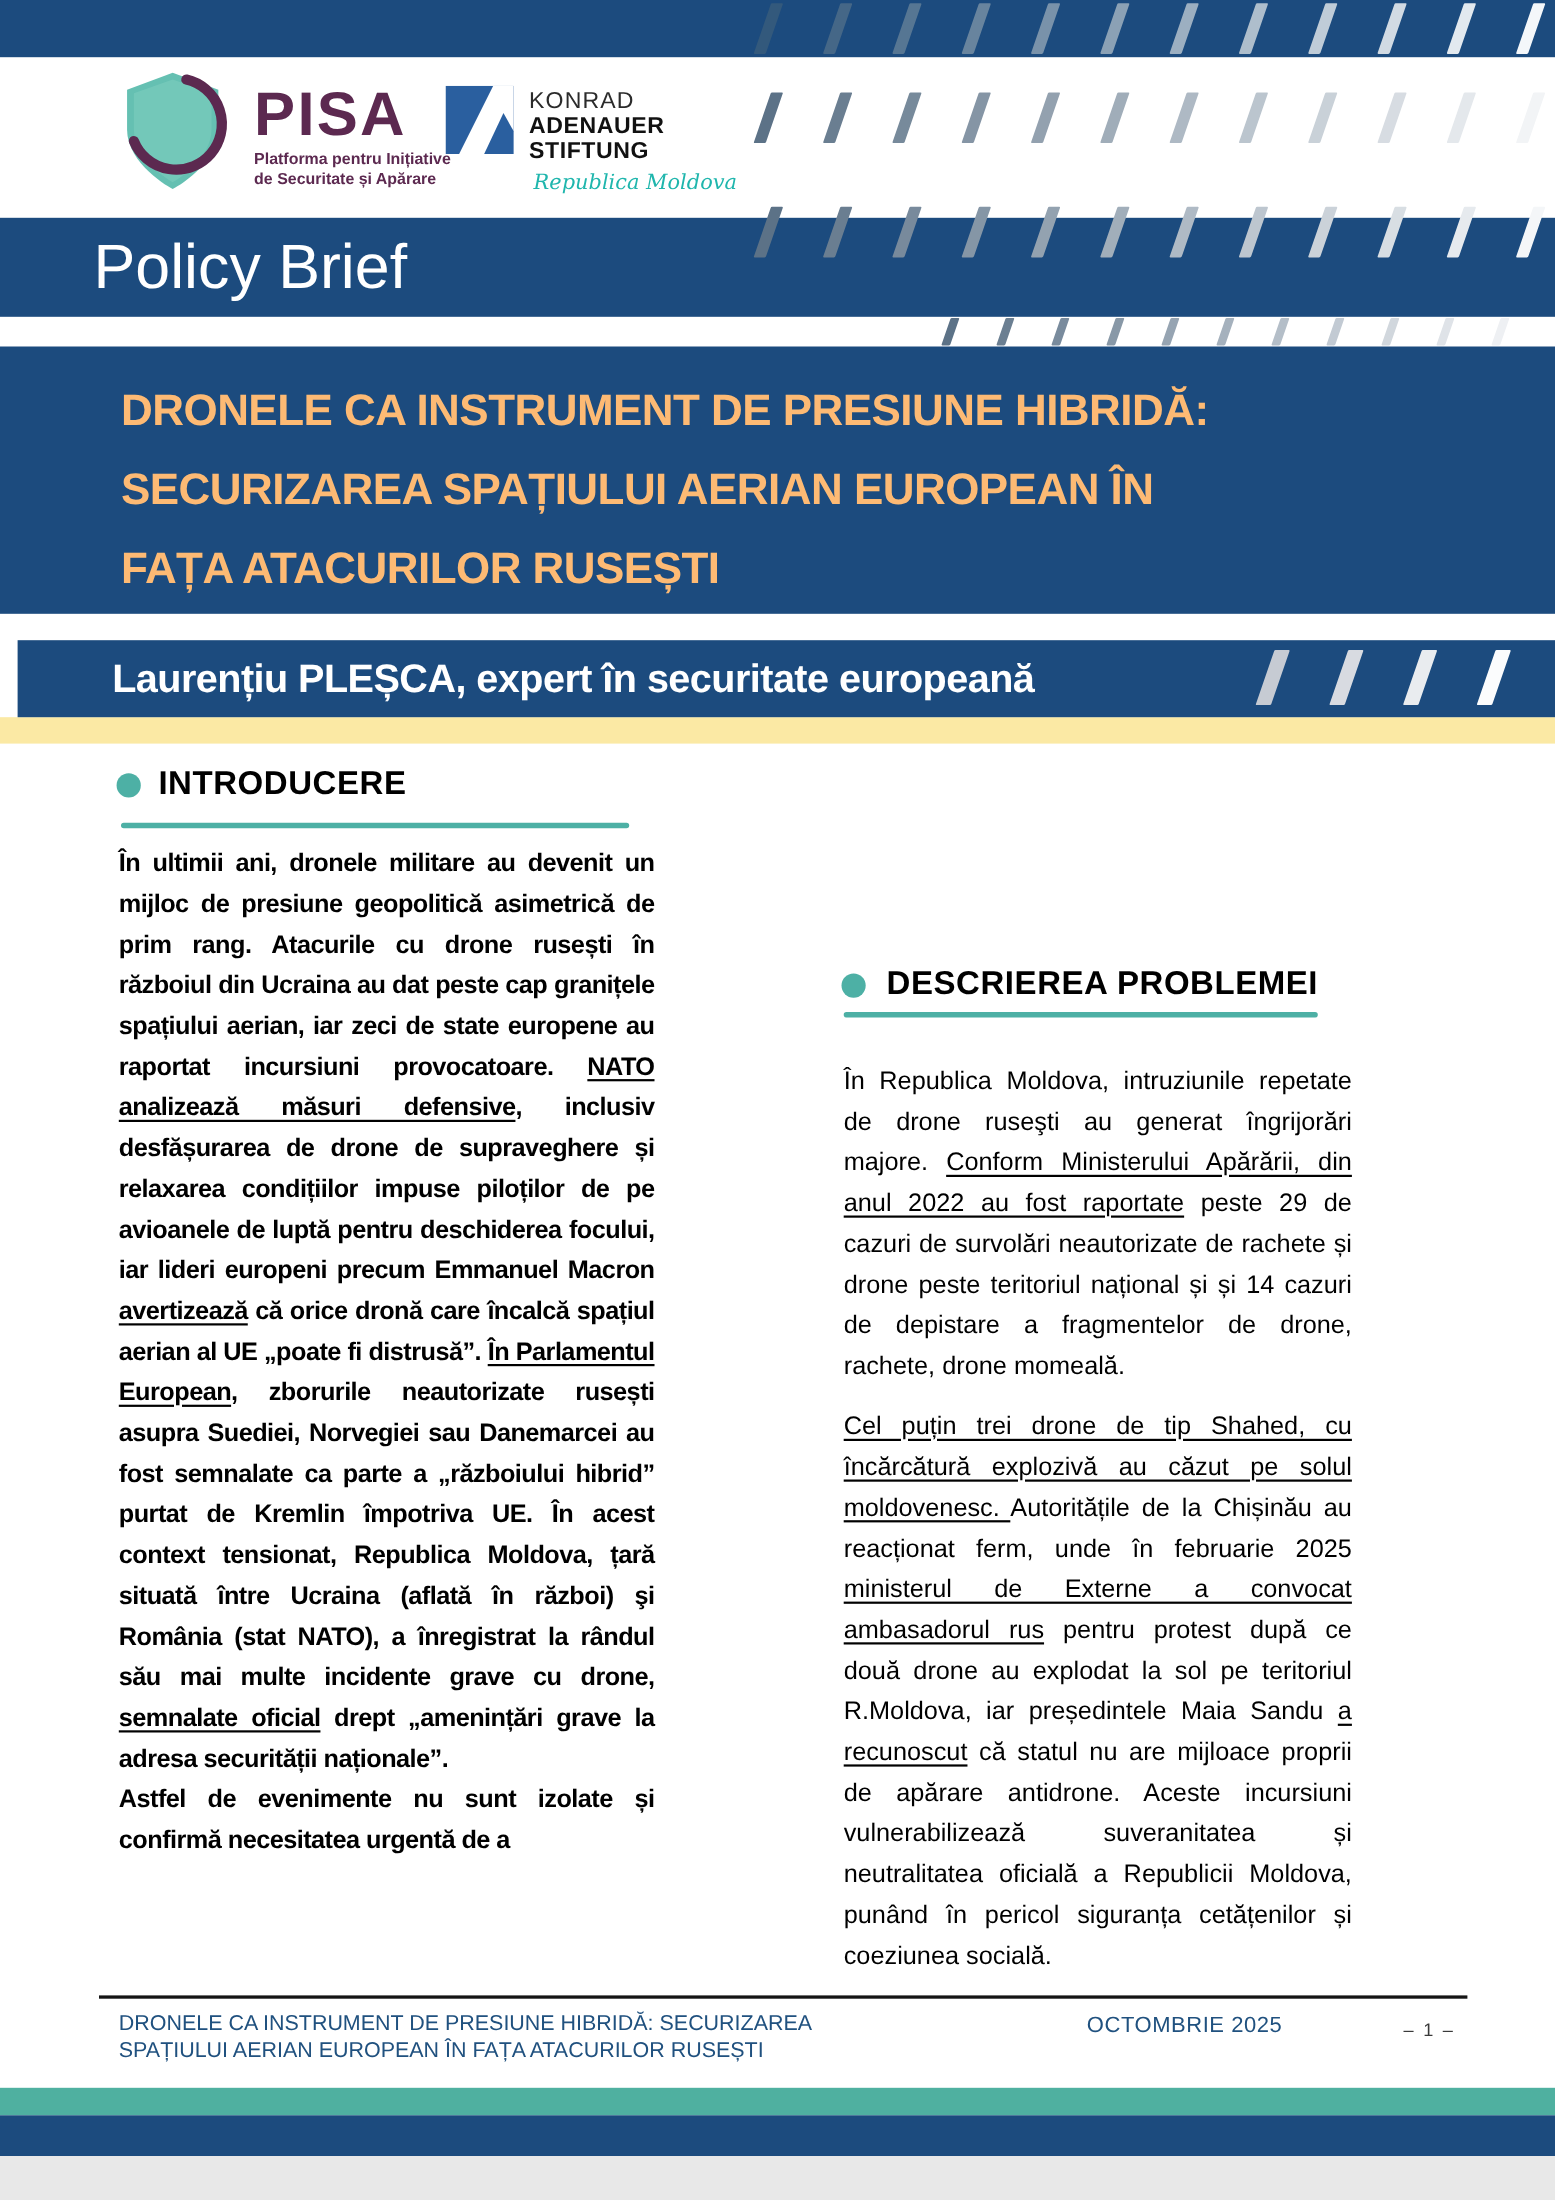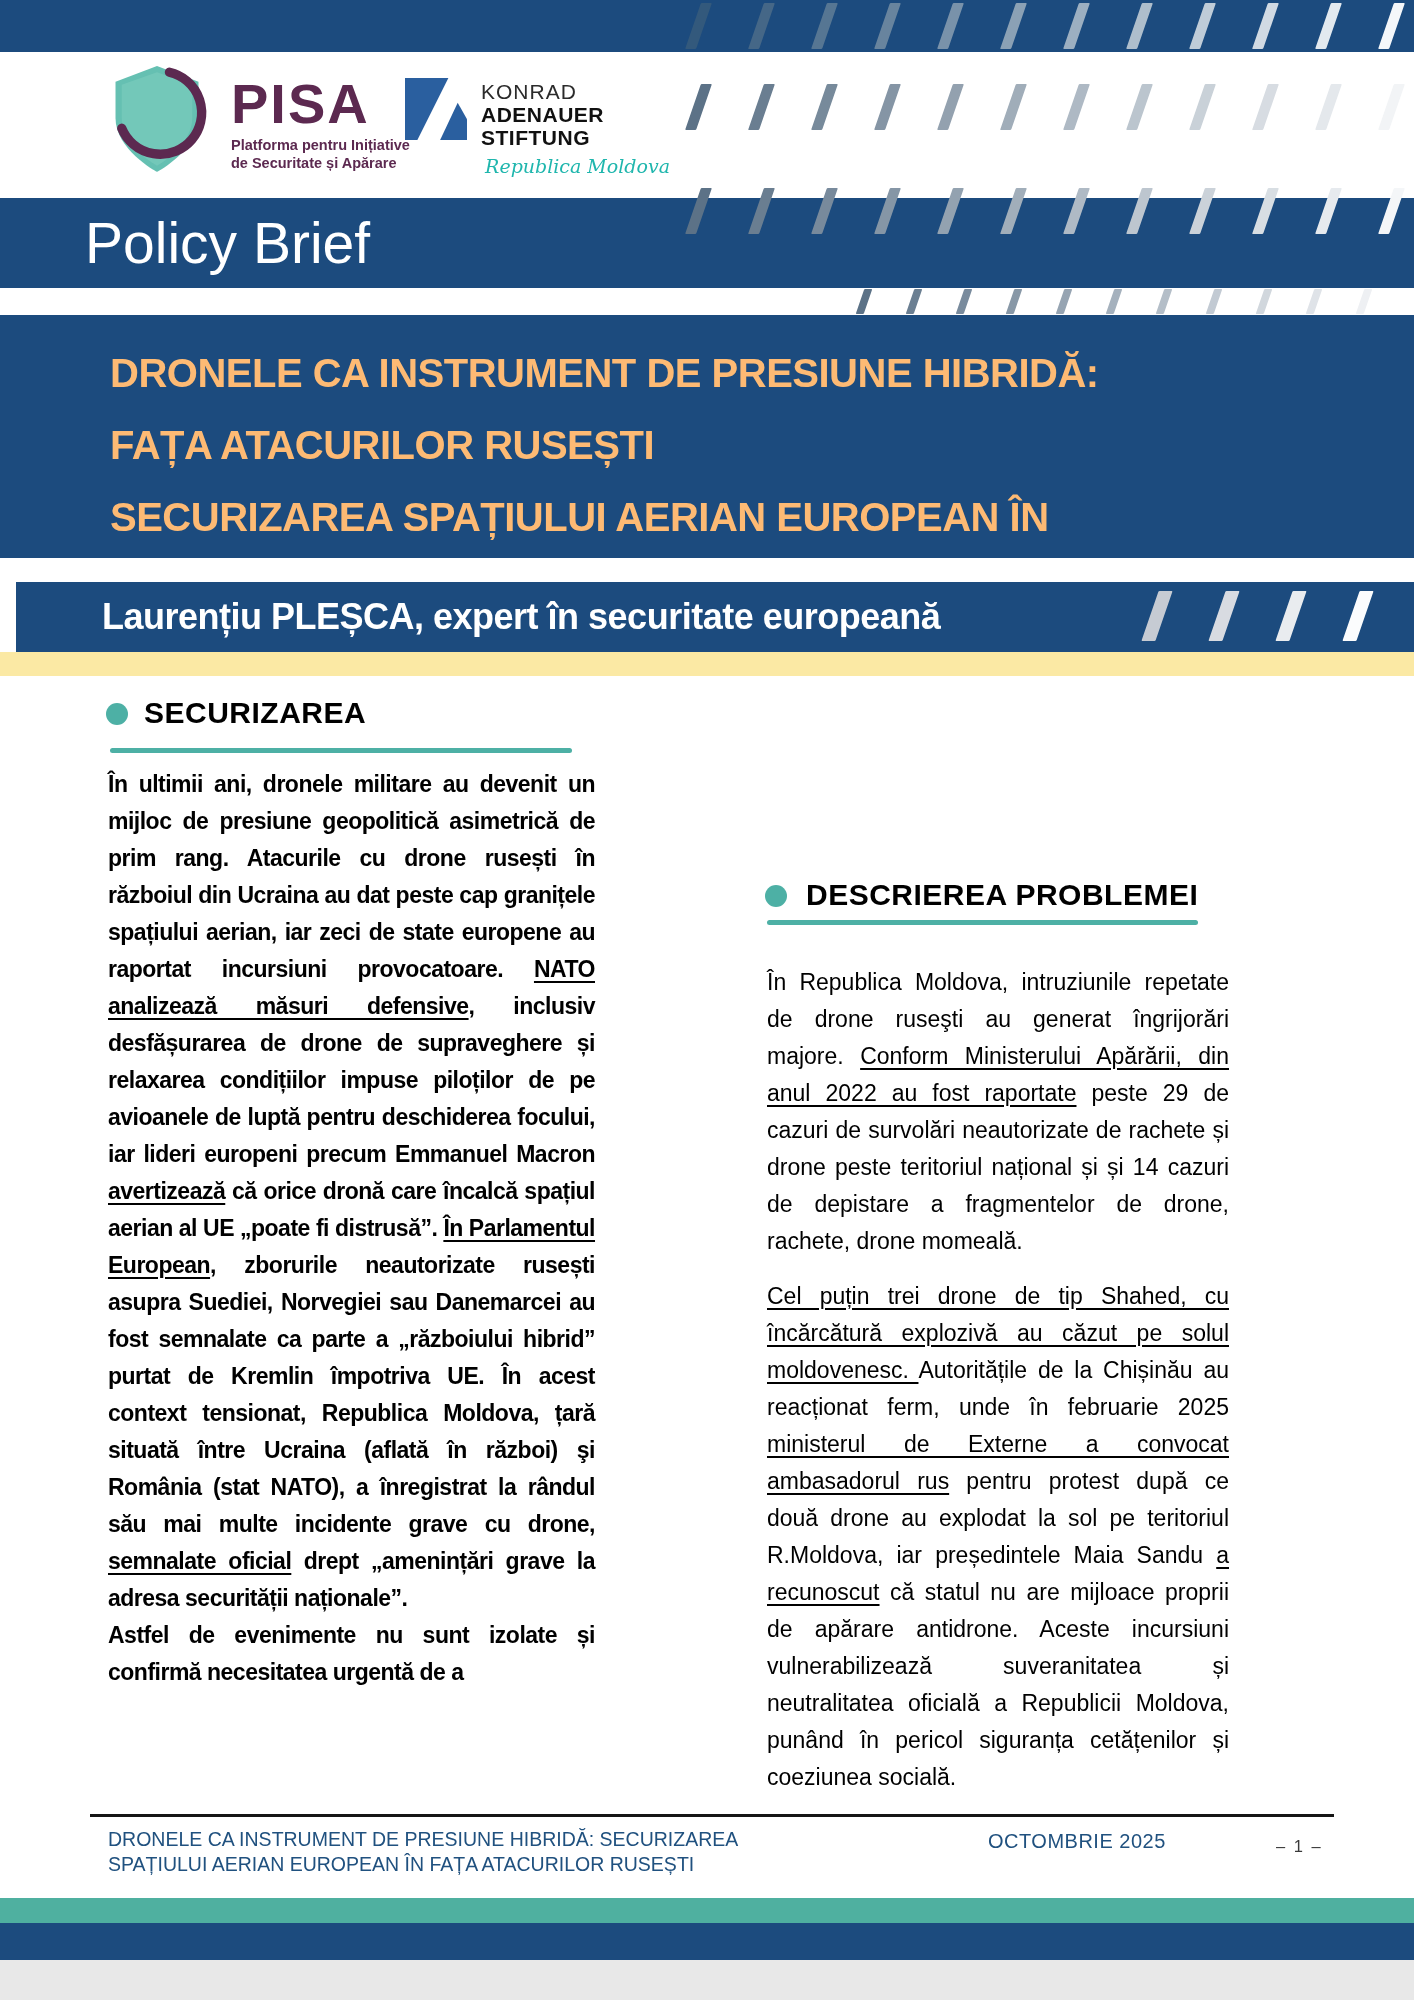--- a/index.html
+++ b/index.html
@@ -143,38 +143,38 @@
     </div>
     <div class="kas-region">Republica Moldova</div>
   </div>
 
   <div class="band policy-band">
     <span>Policy Brief</span>
   </div>
 
   <div class="band title-band">
     <div class="title-line">DRONELE CA INSTRUMENT DE PRESIUNE HIBRIDĂ:</div>
+    <div class="title-line">SECURIZAREA SPAȚIULUI AERIAN EUROPEAN ÎN</div>
     <div class="title-line">FAȚA ATACURILOR RUSEȘTI</div>
-    <div class="title-line">SECURIZAREA SPAȚIULUI AERIAN EUROPEAN ÎN</div>
   </div>
 
   <div class="band author-band">
     <span>Laurențiu PLEȘCA, expert în securitate europeană</span>
   </div>
   <div class="slash-row" style="left: 1150px; top: 591px; z-index: 3; gap: 53px;">
       <div class="slash" style="width: 14px; height: 50px; background: rgb(198, 203, 211);"></div>
       <div class="slash" style="width: 14px; height: 50px; background: rgb(216, 219, 225);"></div>
       <div class="slash" style="width: 14px; height: 50px; background: rgb(233, 236, 239);"></div>
       <div class="slash" style="width: 14px; height: 50px; background: rgb(251, 252, 253);"></div>
     </div>
 
   <div class="yellow-strip"></div>
 
   <div class="bullet" style="left:106px;top:703px"></div>
-  <div class="sec-heading" style="left:144px;top:696px">SECURIZAREA</div>
+  <div class="sec-heading" style="left:144px;top:696px">INTRODUCERE</div>
   <div class="teal-rule" style="left:110px;top:748px;width:462px"></div>
 
   <div class="col col-left" style="left:108px;top:766px;width:487px">
     <p><span>În ultimii ani, dronele militare au devenit un mijloc de presiune geopolitică asimetrică de prim rang. Atacurile cu drone rusești în războiul din Ucraina au dat peste cap granițele spațiului aerian, iar zeci de state europene au raportat incursiuni provocatoare. </span><span class="u">NATO analizează măsuri defensive</span><span>, inclusiv desfășurarea de drone de supraveghere și relaxarea condițiilor impuse piloților de pe avioanele de luptă pentru deschiderea focului, iar lideri europeni precum Emmanuel Macron </span><span class="u">avertizează</span><span> că orice dronă care încalcă spațiul aerian al UE „poate fi distrusă”. </span><span class="u">În Parlamentul European</span><span>, zborurile neautorizate rusești asupra Suediei, Norvegiei sau Danemarcei au fost semnalate ca parte a „războiului hibrid” purtat de Kremlin împotriva UE. În acest context tensionat, Republica Moldova, țară situată între Ucraina (aflată în război) şi România (stat NATO), a înregistrat la rândul său mai  multe incidente grave cu drone, </span><span class="u">semnalate oficial</span><span> drept „amenințări grave la adresa securității naționale”.</span></p>
     <p>Astfel de evenimente nu sunt izolate și confirmă necesitatea urgentă de a</p>
   </div>
 
 
   <div class="bullet" style="left:765px;top:885px"></div>
   <div class="sec-heading" style="left:806px;top:878px">DESCRIEREA PROBLEMEI</div>

